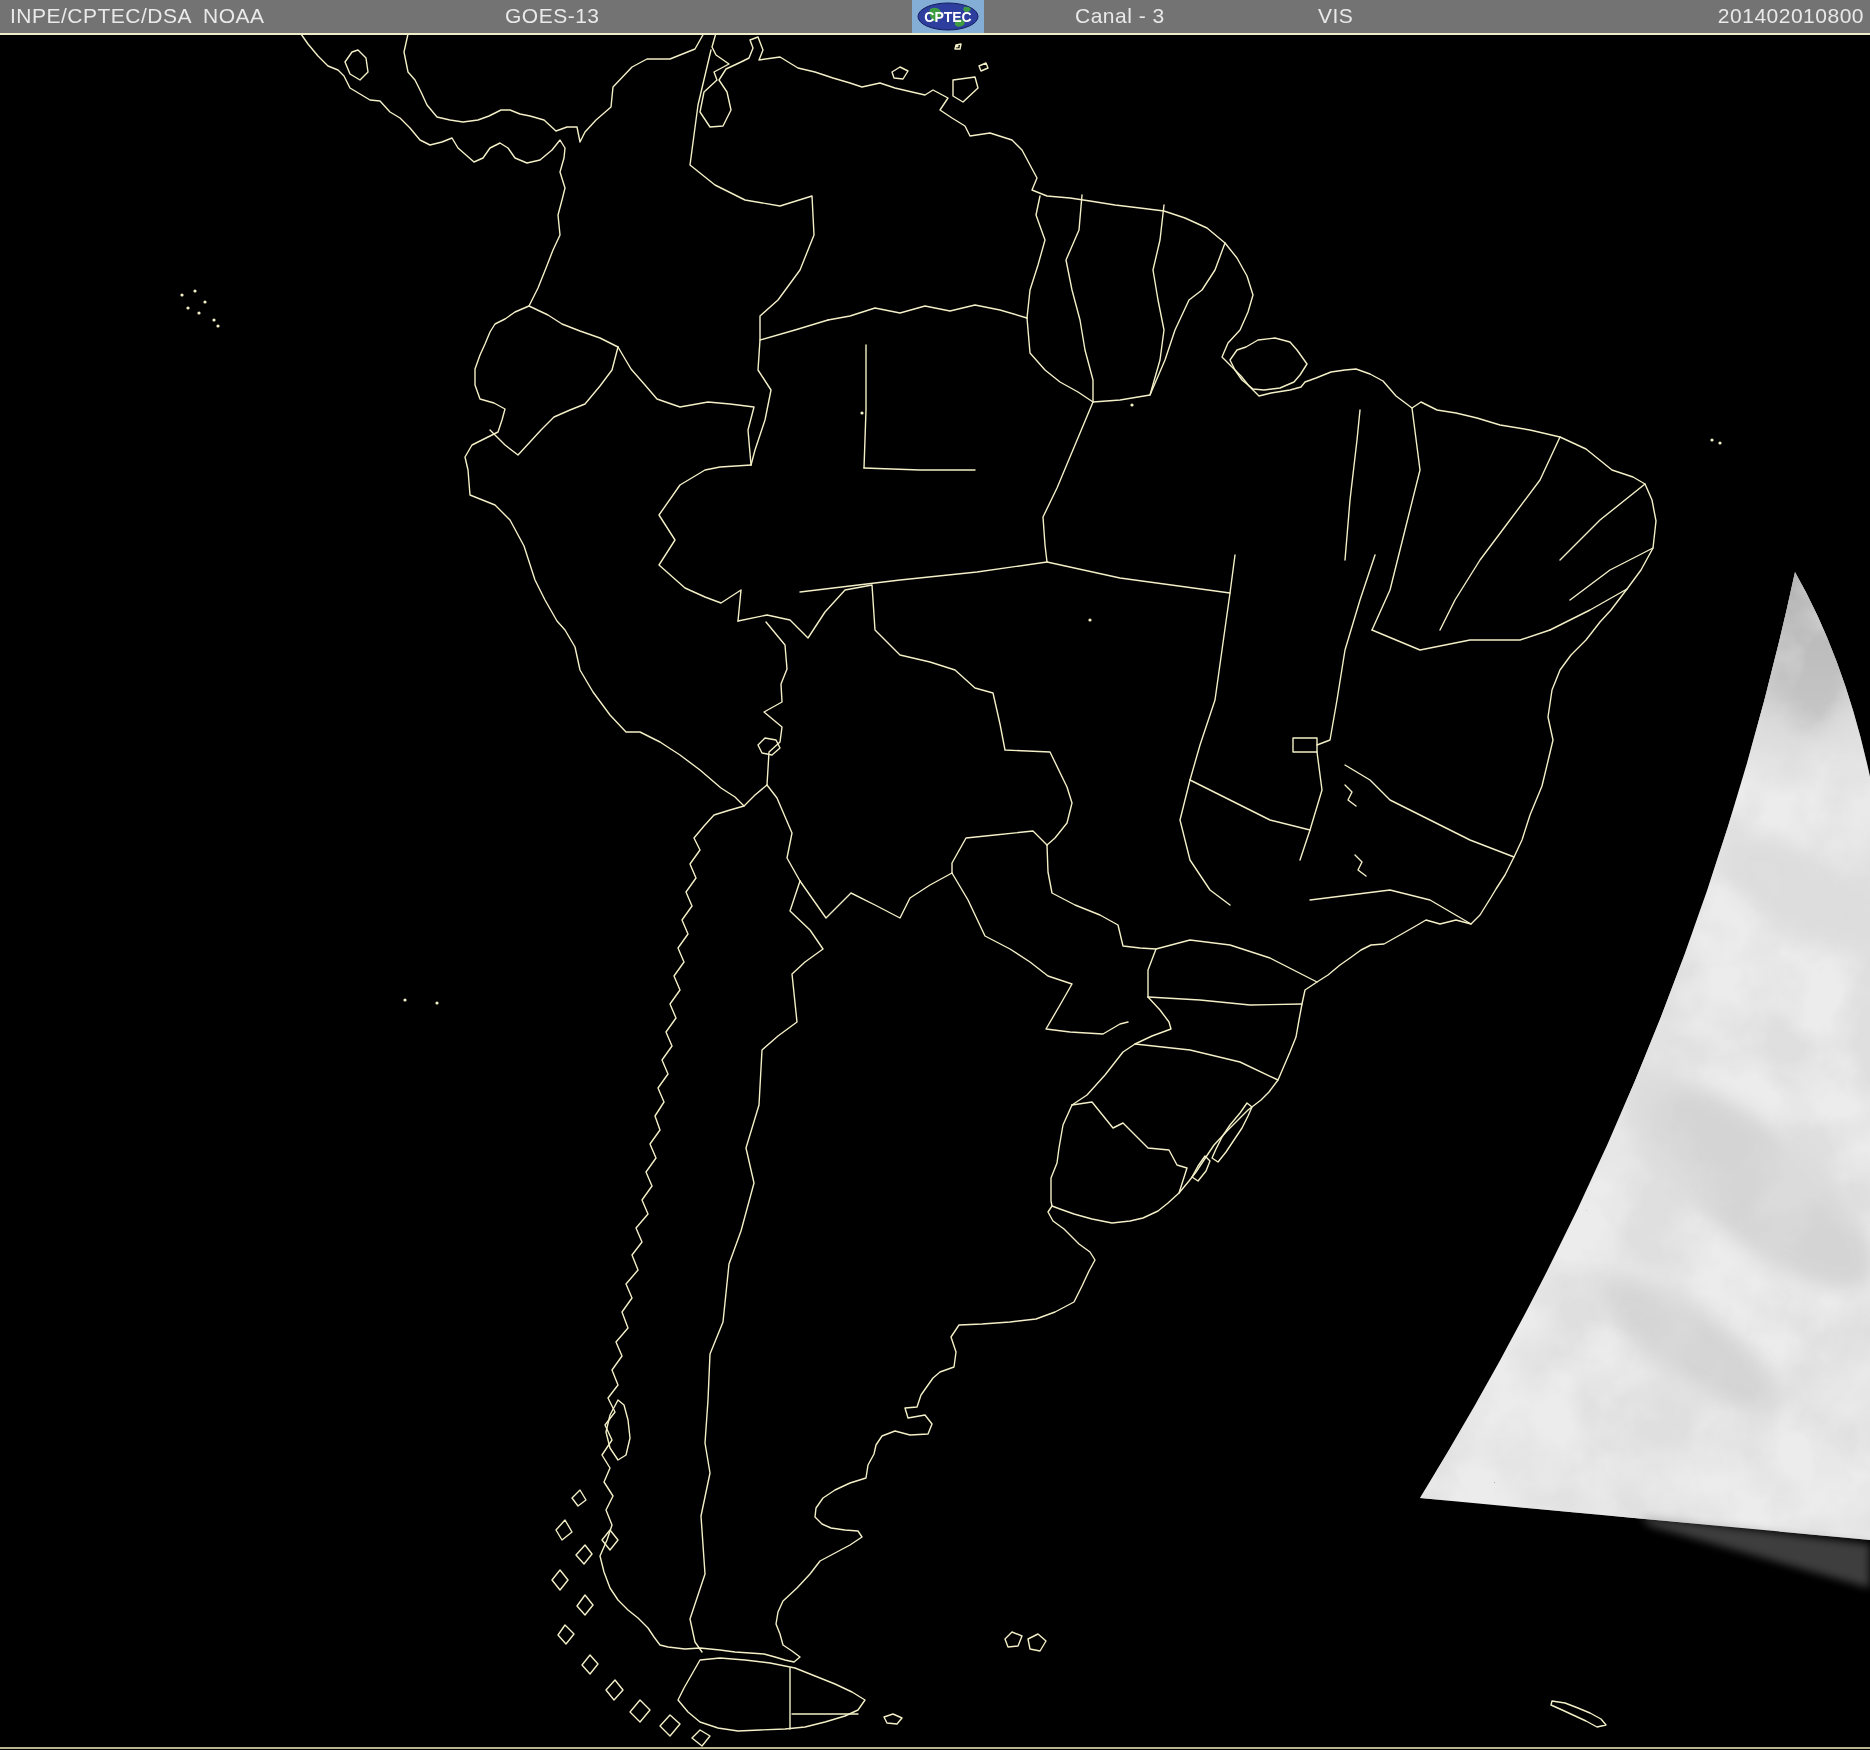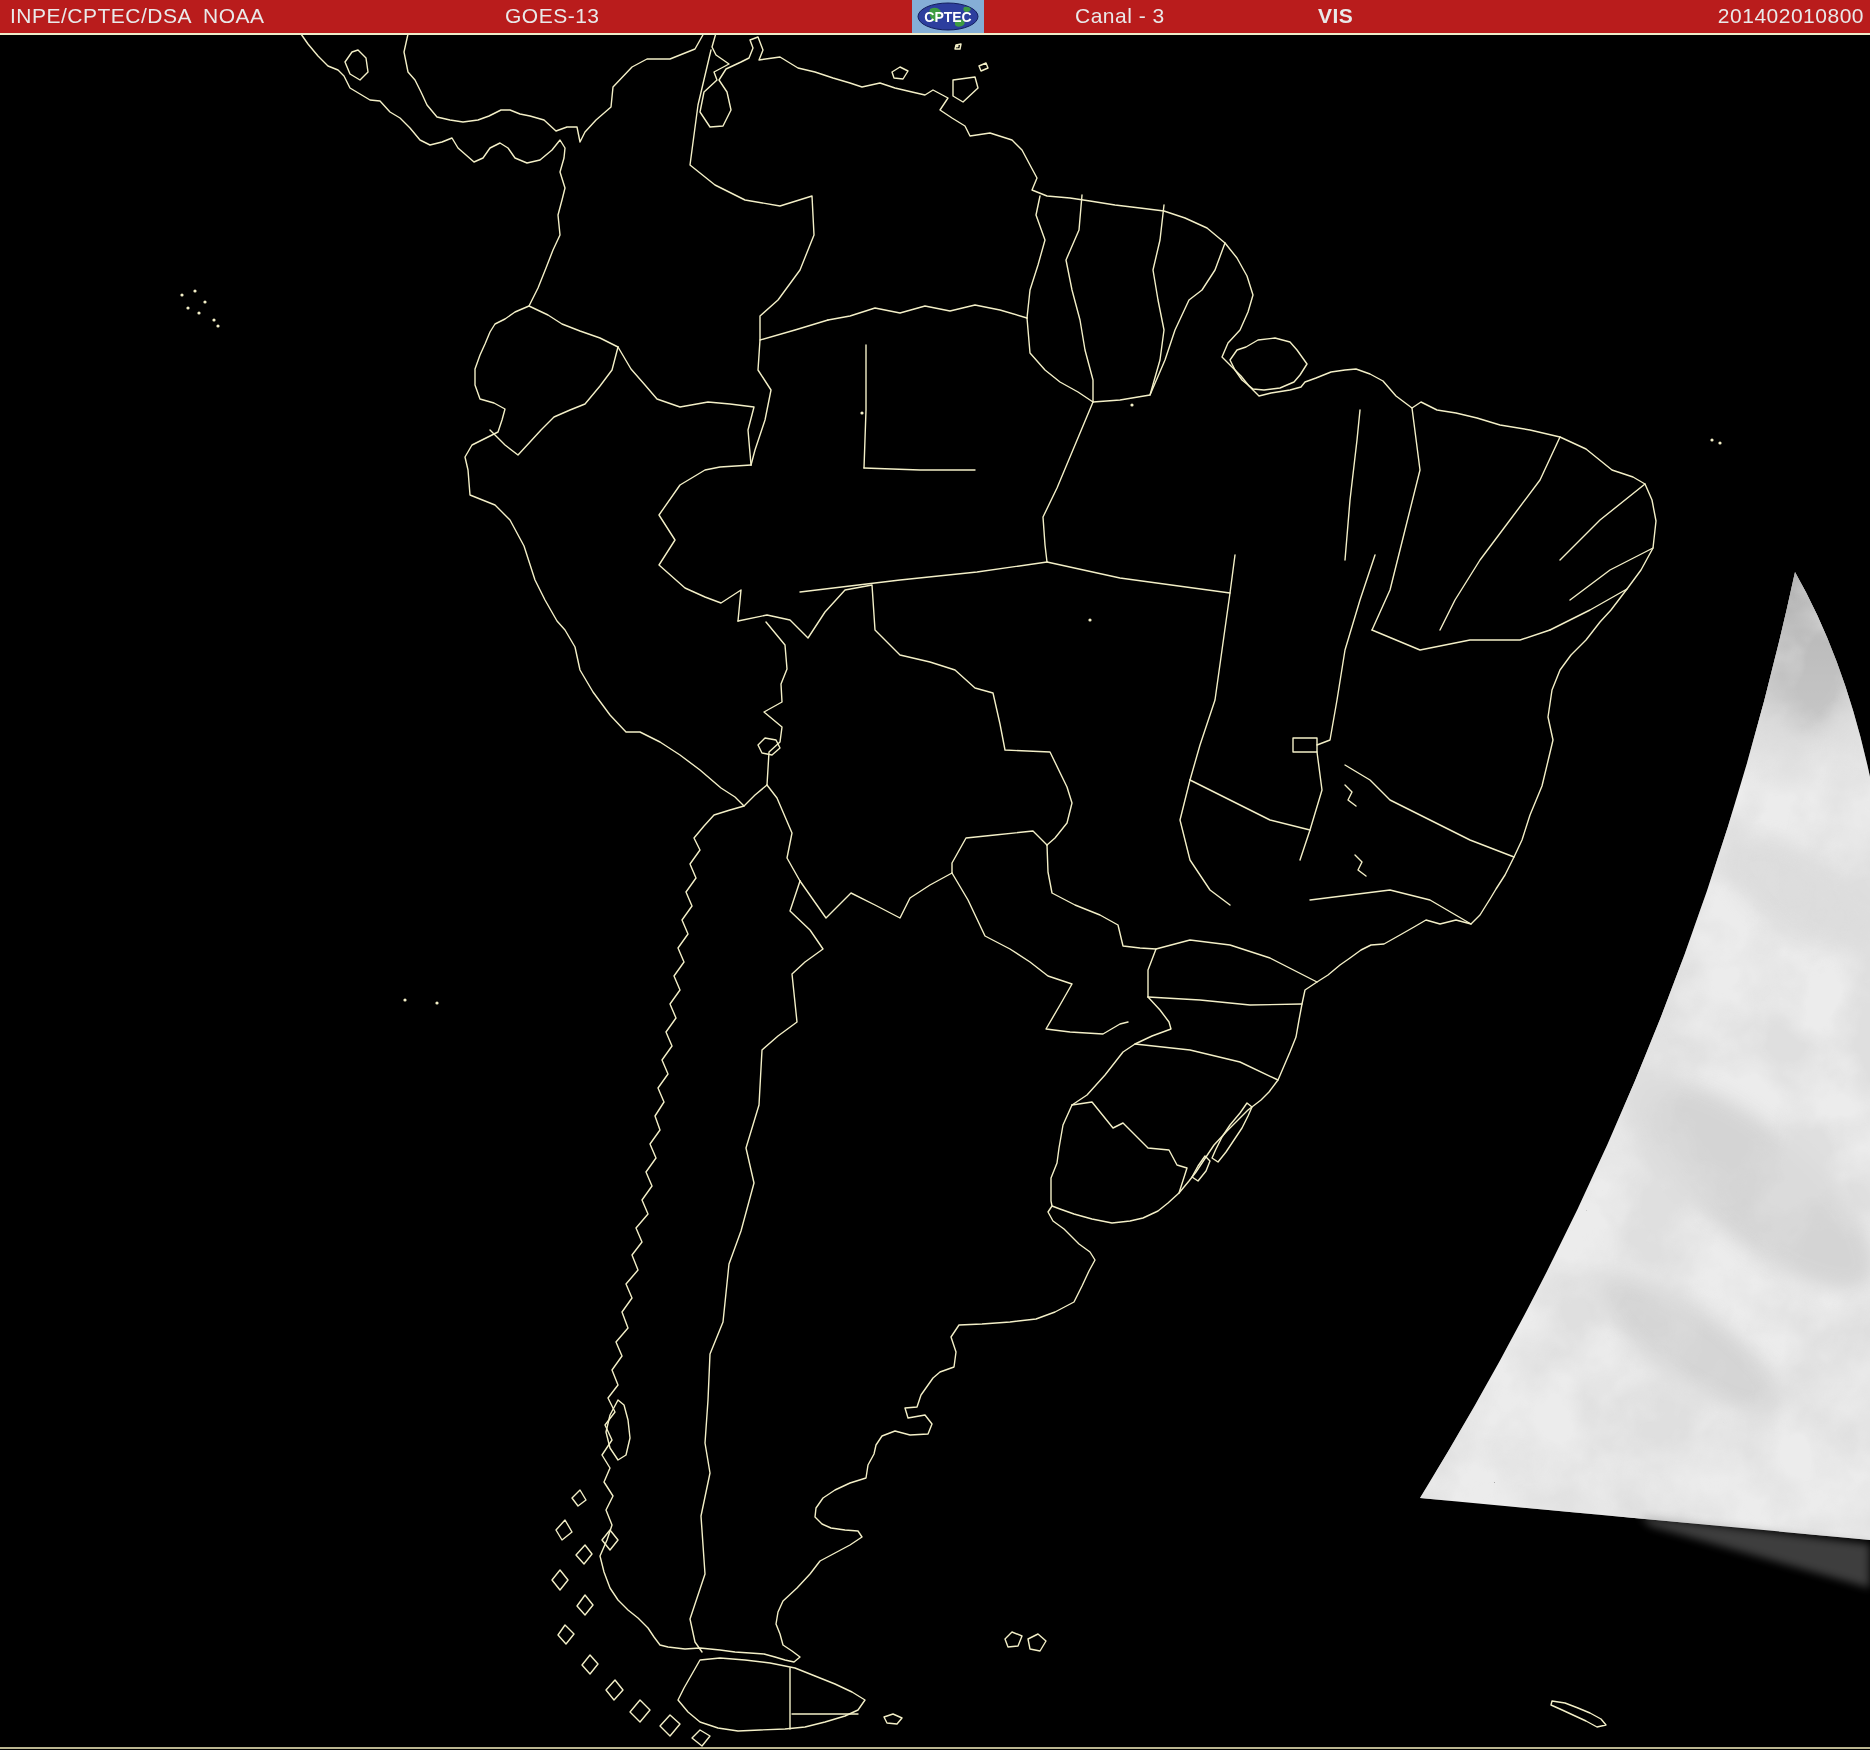--- a/index.html
+++ b/index.html
@@ -158,26 +158,26 @@
         <circle cx="437" cy="1003" r="1.6" fill="#f3efc7"></circle>
         <circle cx="1712" cy="440" r="1.6" fill="#f3efc7"></circle>
         <circle cx="1720" cy="443" r="1.6" fill="#f3efc7"></circle>
         <circle cx="862" cy="413" r="1.6" fill="#f3efc7"></circle>
         <circle cx="1132" cy="405" r="1.6" fill="#f3efc7"></circle>
         <circle cx="1090" cy="620" r="1.6" fill="#f3efc7"></circle>
         <circle cx="957" cy="46" r="1.6" fill="#f3efc7"></circle>
       </g>
   </svg>
 
-  <div id="header" style="background: #b91c1c;">
+  <div id="header" style="background: #737373;">
     <span class="hlabel" style="left: 10px; color: rgb(233, 233, 233);">INPE/CPTEC/DSA</span>
     <span class="hlabel" style="left: 203px; color: rgb(233, 233, 233); text-align: right;">NOAA</span>
     <span class="hlabel" style="left: 505px; color: rgb(233, 233, 233);">GOES-13</span>
     <span class="hlabel" style="left: 1075px; color: rgb(233, 233, 233);">Canal - 3</span>
-    <span class="hlabel" style="left: 1318px; color: rgb(233, 233, 233); font-weight: bold;">VIS</span>
+    <span class="hlabel" style="left: 1318px; color: rgb(233, 233, 233);">VIS</span>
     <span class="hlabel" style="right: 6px; color: rgb(233, 233, 233);">201402010800</span>
 
     <svg id="cptec-logo" width="72" height="33" style="left:912px">
       <rect x="0" y="0" width="72" height="33" id="logo-bg" fill="#85aed6"></rect>
       <ellipse cx="36" cy="16.5" rx="30" ry="13.5" id="logo-globe" fill="#2d3e9e" stroke="#141f5e"></ellipse>
       <path id="logo-land1" d="M18,9 q6,-3 10,1 q2,4 -1,8 q-4,5 -7,2 q-4,-6 -2,-11 Z" fill="#3e9c42"></path>
       <path id="logo-land2" d="M44,20 q5,-2 8,1 q2,3 -2,5 q-5,2 -7,-1 q-1,-3 1,-5 Z" fill="#3e9c42"></path>
       <path id="logo-land3" d="M52,7 q5,-1 7,2 q-1,3 -5,3 q-4,-1 -2,-5 Z" fill="#3e9c42"></path>
       <text id="logo-text" x="36" y="22" text-anchor="middle" font-size="14" font-weight="bold" font-family="Liberation Sans, sans-serif" fill="#ffffff">CPTEC</text>
     </svg>

